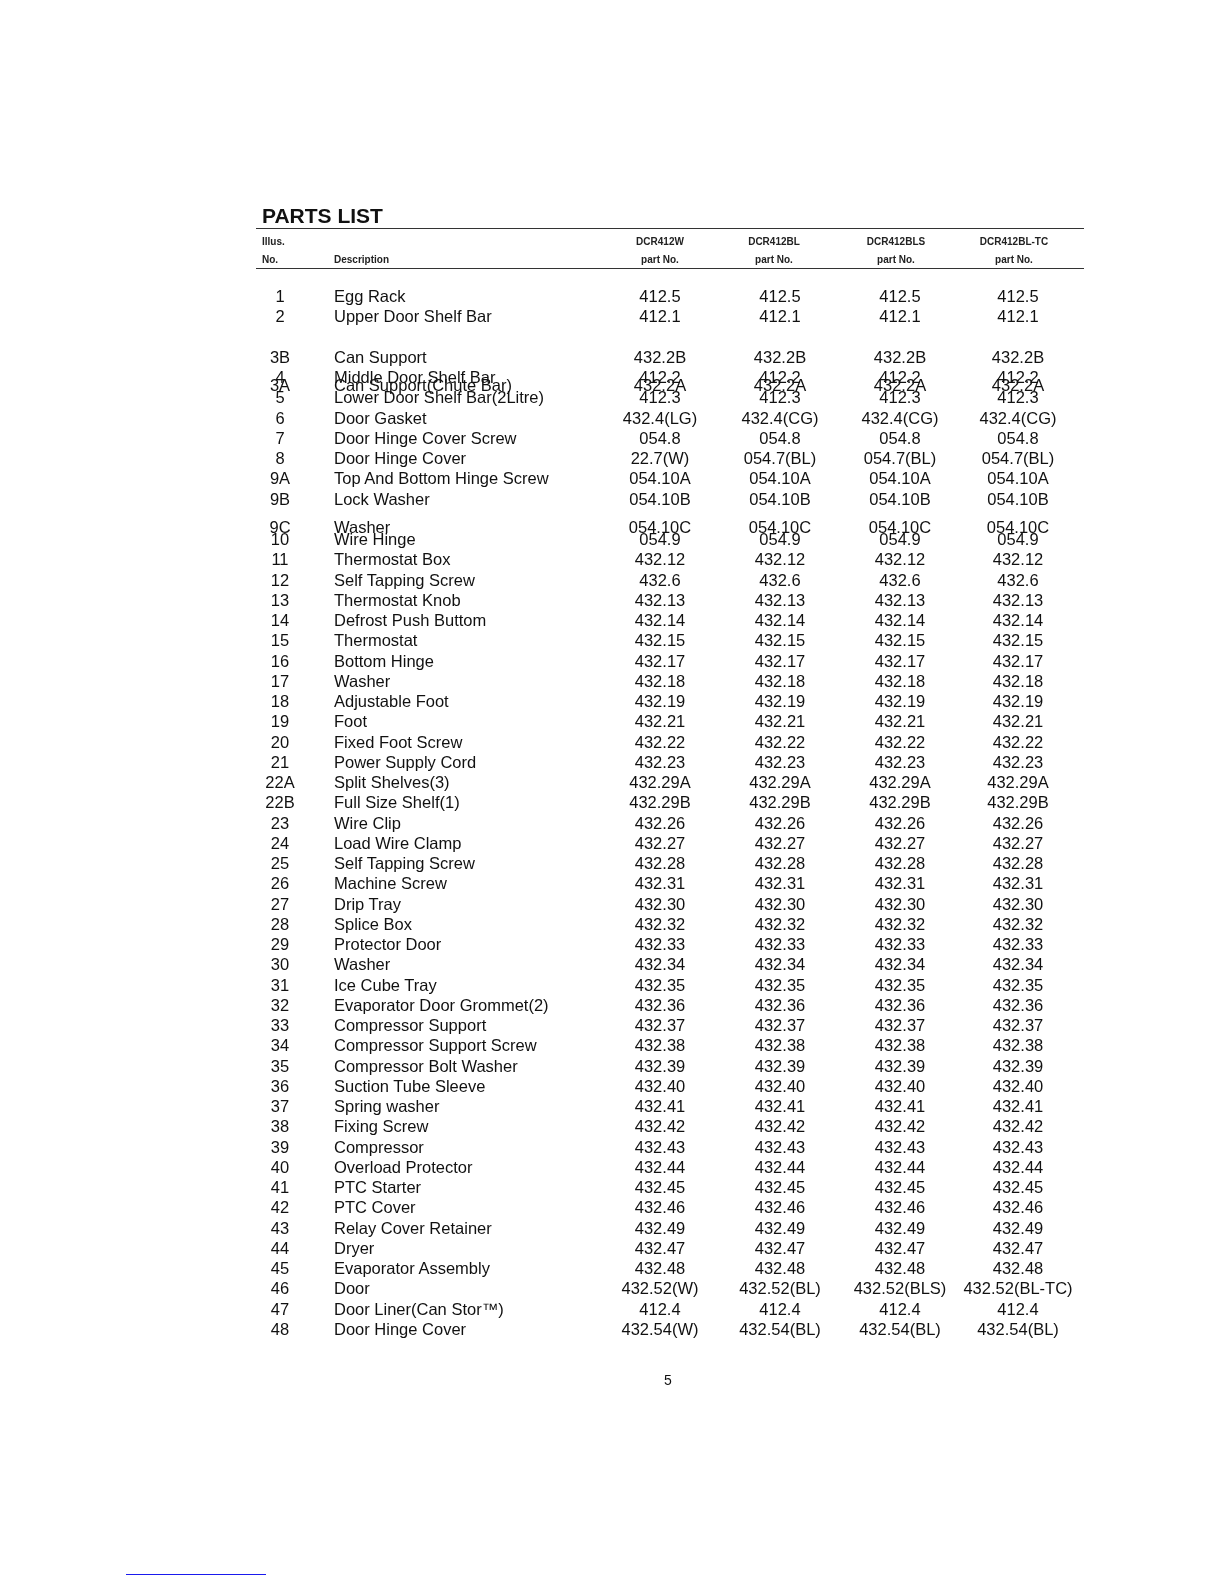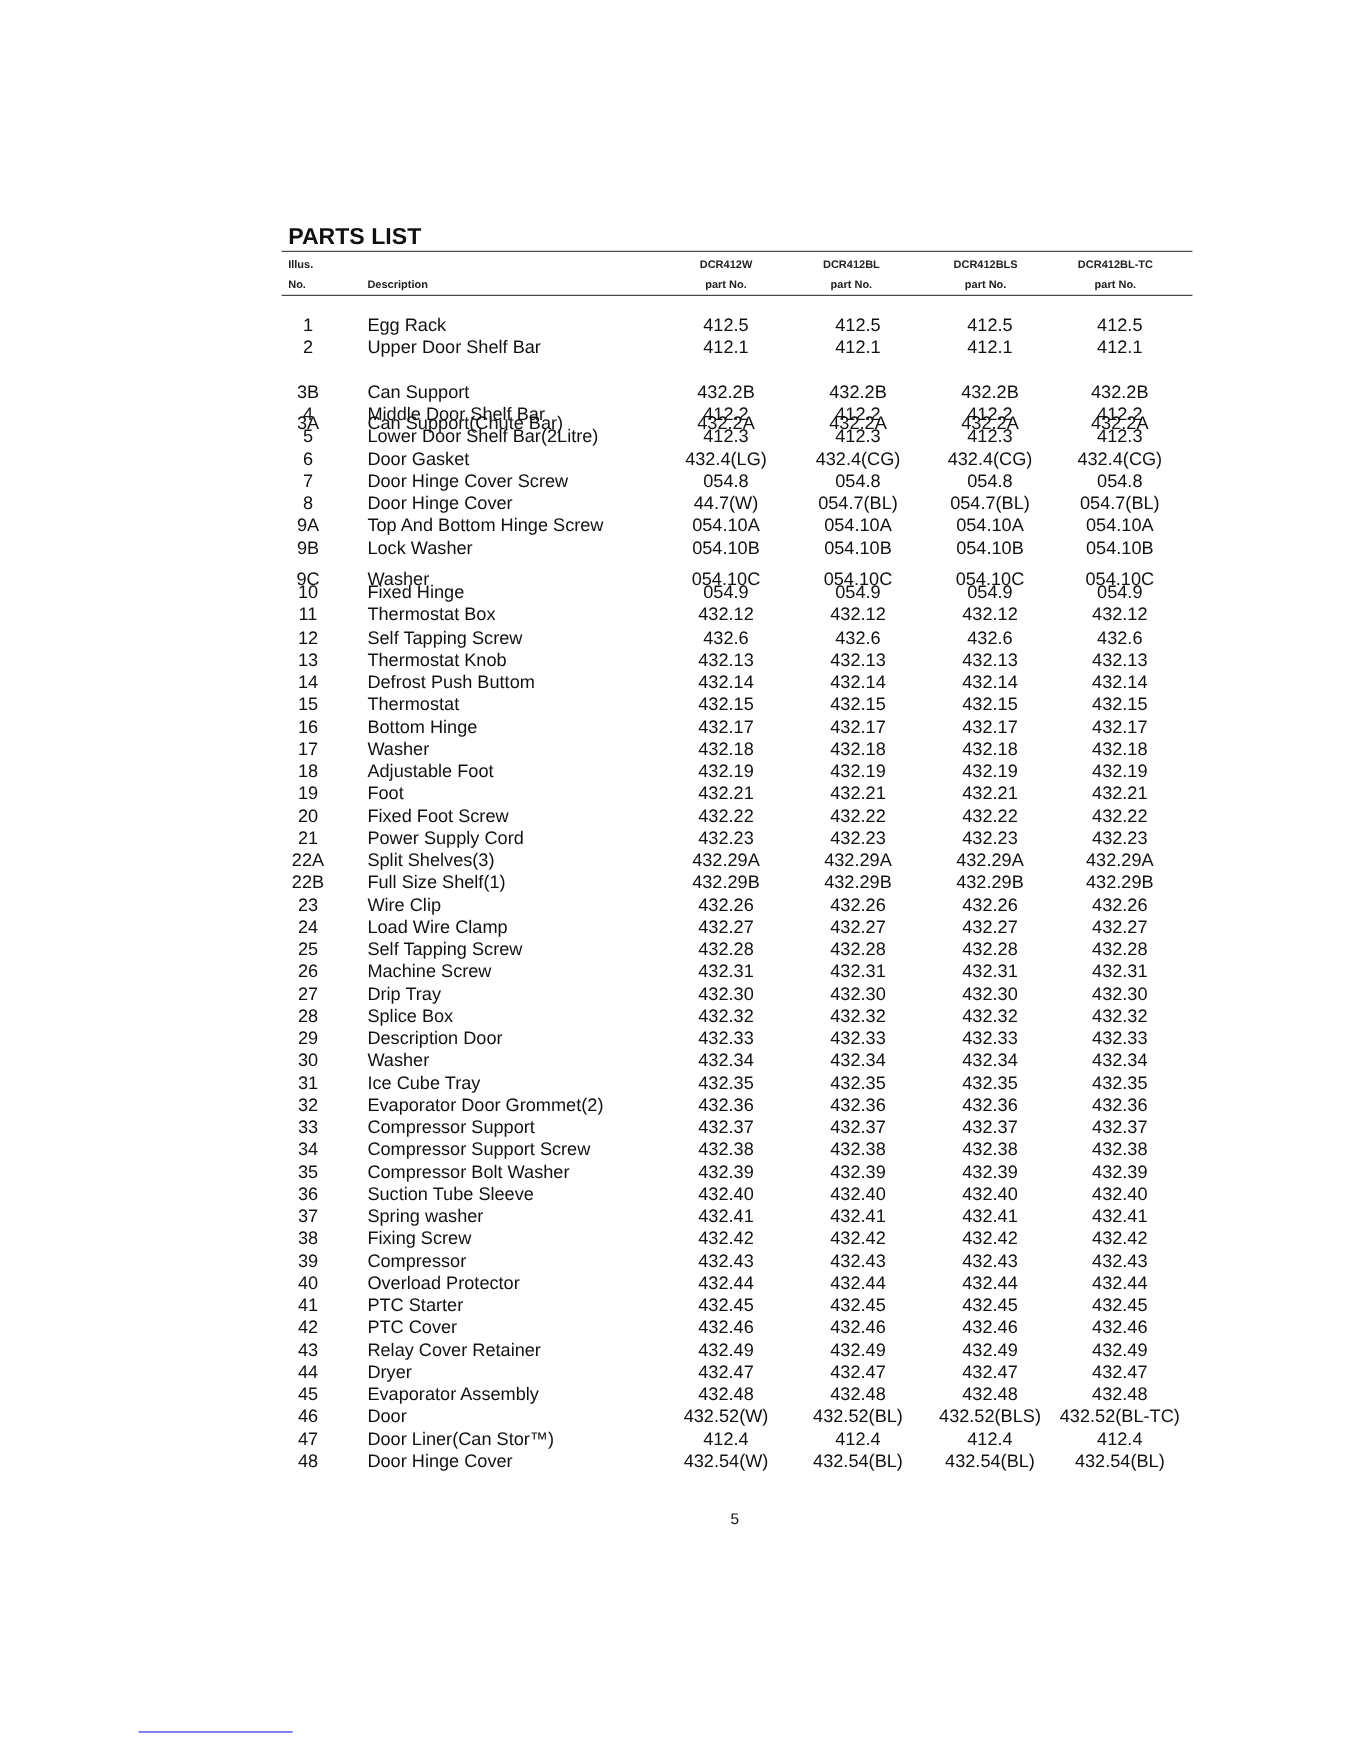--- a/index.html
+++ b/index.html
@@ -118,21 +118,21 @@
       <span class="cell c-no">7</span>
       <span class="cell c-desc">Door Hinge Cover Screw</span>
       <span class="cell c-p c-p1">054.8</span>
       <span class="cell c-p c-p2">054.8</span>
       <span class="cell c-p c-p3">054.8</span>
       <span class="cell c-p c-p4">054.8</span>
     </div>
     <div class="row" style="top: 448px; width: 1224px;">
       <span class="cell c-no">8</span>
       <span class="cell c-desc">Door Hinge Cover</span>
-      <span class="cell c-p c-p1">44.7(W)</span>
+      <span class="cell c-p c-p1">22.7(W)</span>
       <span class="cell c-p c-p2">054.7(BL)</span>
       <span class="cell c-p c-p3">054.7(BL)</span>
       <span class="cell c-p c-p4">054.7(BL)</span>
     </div>
     <div class="row" style="top: 468.25px; width: 1224px;">
       <span class="cell c-no">9A</span>
       <span class="cell c-desc">Top And Bottom Hinge Screw</span>
       <span class="cell c-p c-p1">054.10A</span>
       <span class="cell c-p c-p2">054.10A</span>
       <span class="cell c-p c-p3">054.10A</span>
@@ -149,21 +149,21 @@
     <div class="row" style="top: 517px; width: 1224px;">
       <span class="cell c-no">9C</span>
       <span class="cell c-desc">Washer</span>
       <span class="cell c-p c-p1">054.10C</span>
       <span class="cell c-p c-p2">054.10C</span>
       <span class="cell c-p c-p3">054.10C</span>
       <span class="cell c-p c-p4">054.10C</span>
     </div>
     <div class="row" style="top: 529px; width: 1224px;">
       <span class="cell c-no">10</span>
-      <span class="cell c-desc">Fixed Hinge</span>
+      <span class="cell c-desc">Wire Hinge</span>
       <span class="cell c-p c-p1">054.9</span>
       <span class="cell c-p c-p2">054.9</span>
       <span class="cell c-p c-p3">054.9</span>
       <span class="cell c-p c-p4">054.9</span>
     </div>
     <div class="row" style="top: 549.25px; width: 1224px;">
       <span class="cell c-no">11</span>
       <span class="cell c-desc">Thermostat Box</span>
       <span class="cell c-p c-p1">432.12</span>
       <span class="cell c-p c-p2">432.12</span>
@@ -309,21 +309,21 @@
     <div class="row" style="top: 913.75px; width: 1224px;">
       <span class="cell c-no">28</span>
       <span class="cell c-desc">Splice Box</span>
       <span class="cell c-p c-p1">432.32</span>
       <span class="cell c-p c-p2">432.32</span>
       <span class="cell c-p c-p3">432.32</span>
       <span class="cell c-p c-p4">432.32</span>
     </div>
     <div class="row" style="top: 934px; width: 1224px;">
       <span class="cell c-no">29</span>
-      <span class="cell c-desc">Description Door</span>
+      <span class="cell c-desc">Protector Door</span>
       <span class="cell c-p c-p1">432.33</span>
       <span class="cell c-p c-p2">432.33</span>
       <span class="cell c-p c-p3">432.33</span>
       <span class="cell c-p c-p4">432.33</span>
     </div>
     <div class="row" style="top: 954.25px; width: 1224px;">
       <span class="cell c-no">30</span>
       <span class="cell c-desc">Washer</span>
       <span class="cell c-p c-p1">432.34</span>
       <span class="cell c-p c-p2">432.34</span>

